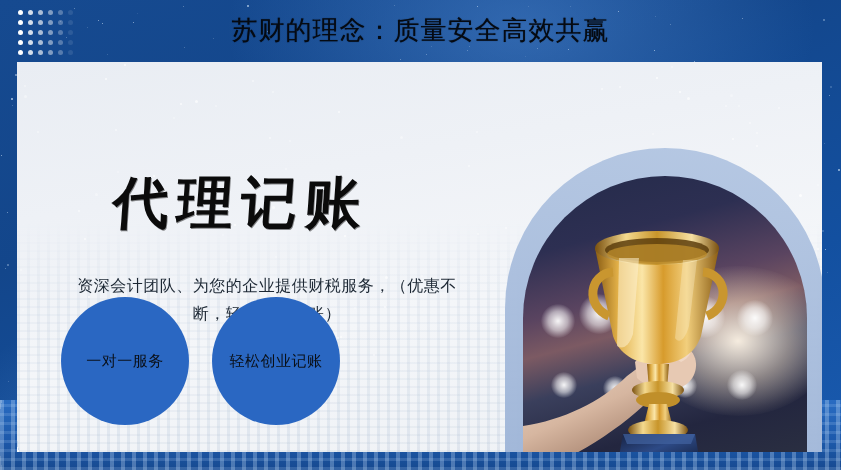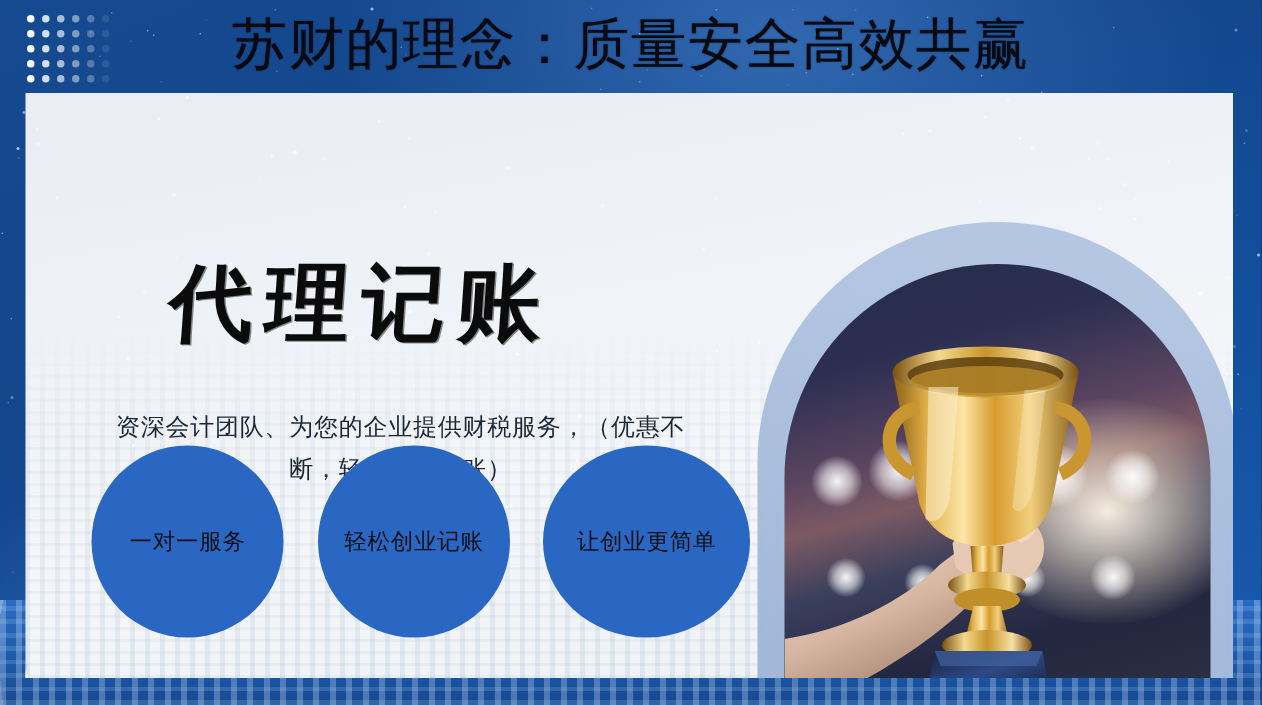--- a/index.html
+++ b/index.html
@@ -34,21 +34,21 @@
                linear-gradient(84deg, rgba(255,255,255,.16) 0 2px, rgba(255,255,255,0) 2px 90px);
   }
 
   
   .dot-grid{position:absolute;left:18px;top:10px;width:62px;height:46px;}
   .dot-grid i{position:absolute;width:5px;height:5px;border-radius:50%;background:#ffffff;display:block;}
 
   
   .header-title{
     position:absolute;left:0;right:0;top:8px;text-align:center;
-    font-size:37px;line-height:44px;letter-spacing:1px;
+    font-size:26px;line-height:44px;letter-spacing:1px;
     color:#050a12;font-weight:400;
     text-shadow:0 0 1px rgba(0,0,0,.6);
     font-family:"Liberation Sans","DejaVu Sans",sans-serif;
   }
 
   
   .card{
     position:absolute;left:17px;top:62px;width:805px;height:390px;
     background:linear-gradient(170deg,#e9edf3 0%,#eef1f6 30%,#f4f6f9 60%,#eef1f5 100%);
     overflow:hidden;
@@ -584,19 +584,16 @@
 
     <div class="body-copy">资深会计团队、为您的企业提供财税服务，（优惠不断，轻松创业记账）</div>
 
     <div class="circles">
       <div class="circle c1">
         <span>一对一服务</span>
       </div>
       <div class="circle c2">
         <span>轻松创业记账</span>
       </div>
-      <div class="circle c3">
-        <span>让创业更简单</span>
-      </div>
     </div>
 
   </div>
 </div>
 
 </body></html>

